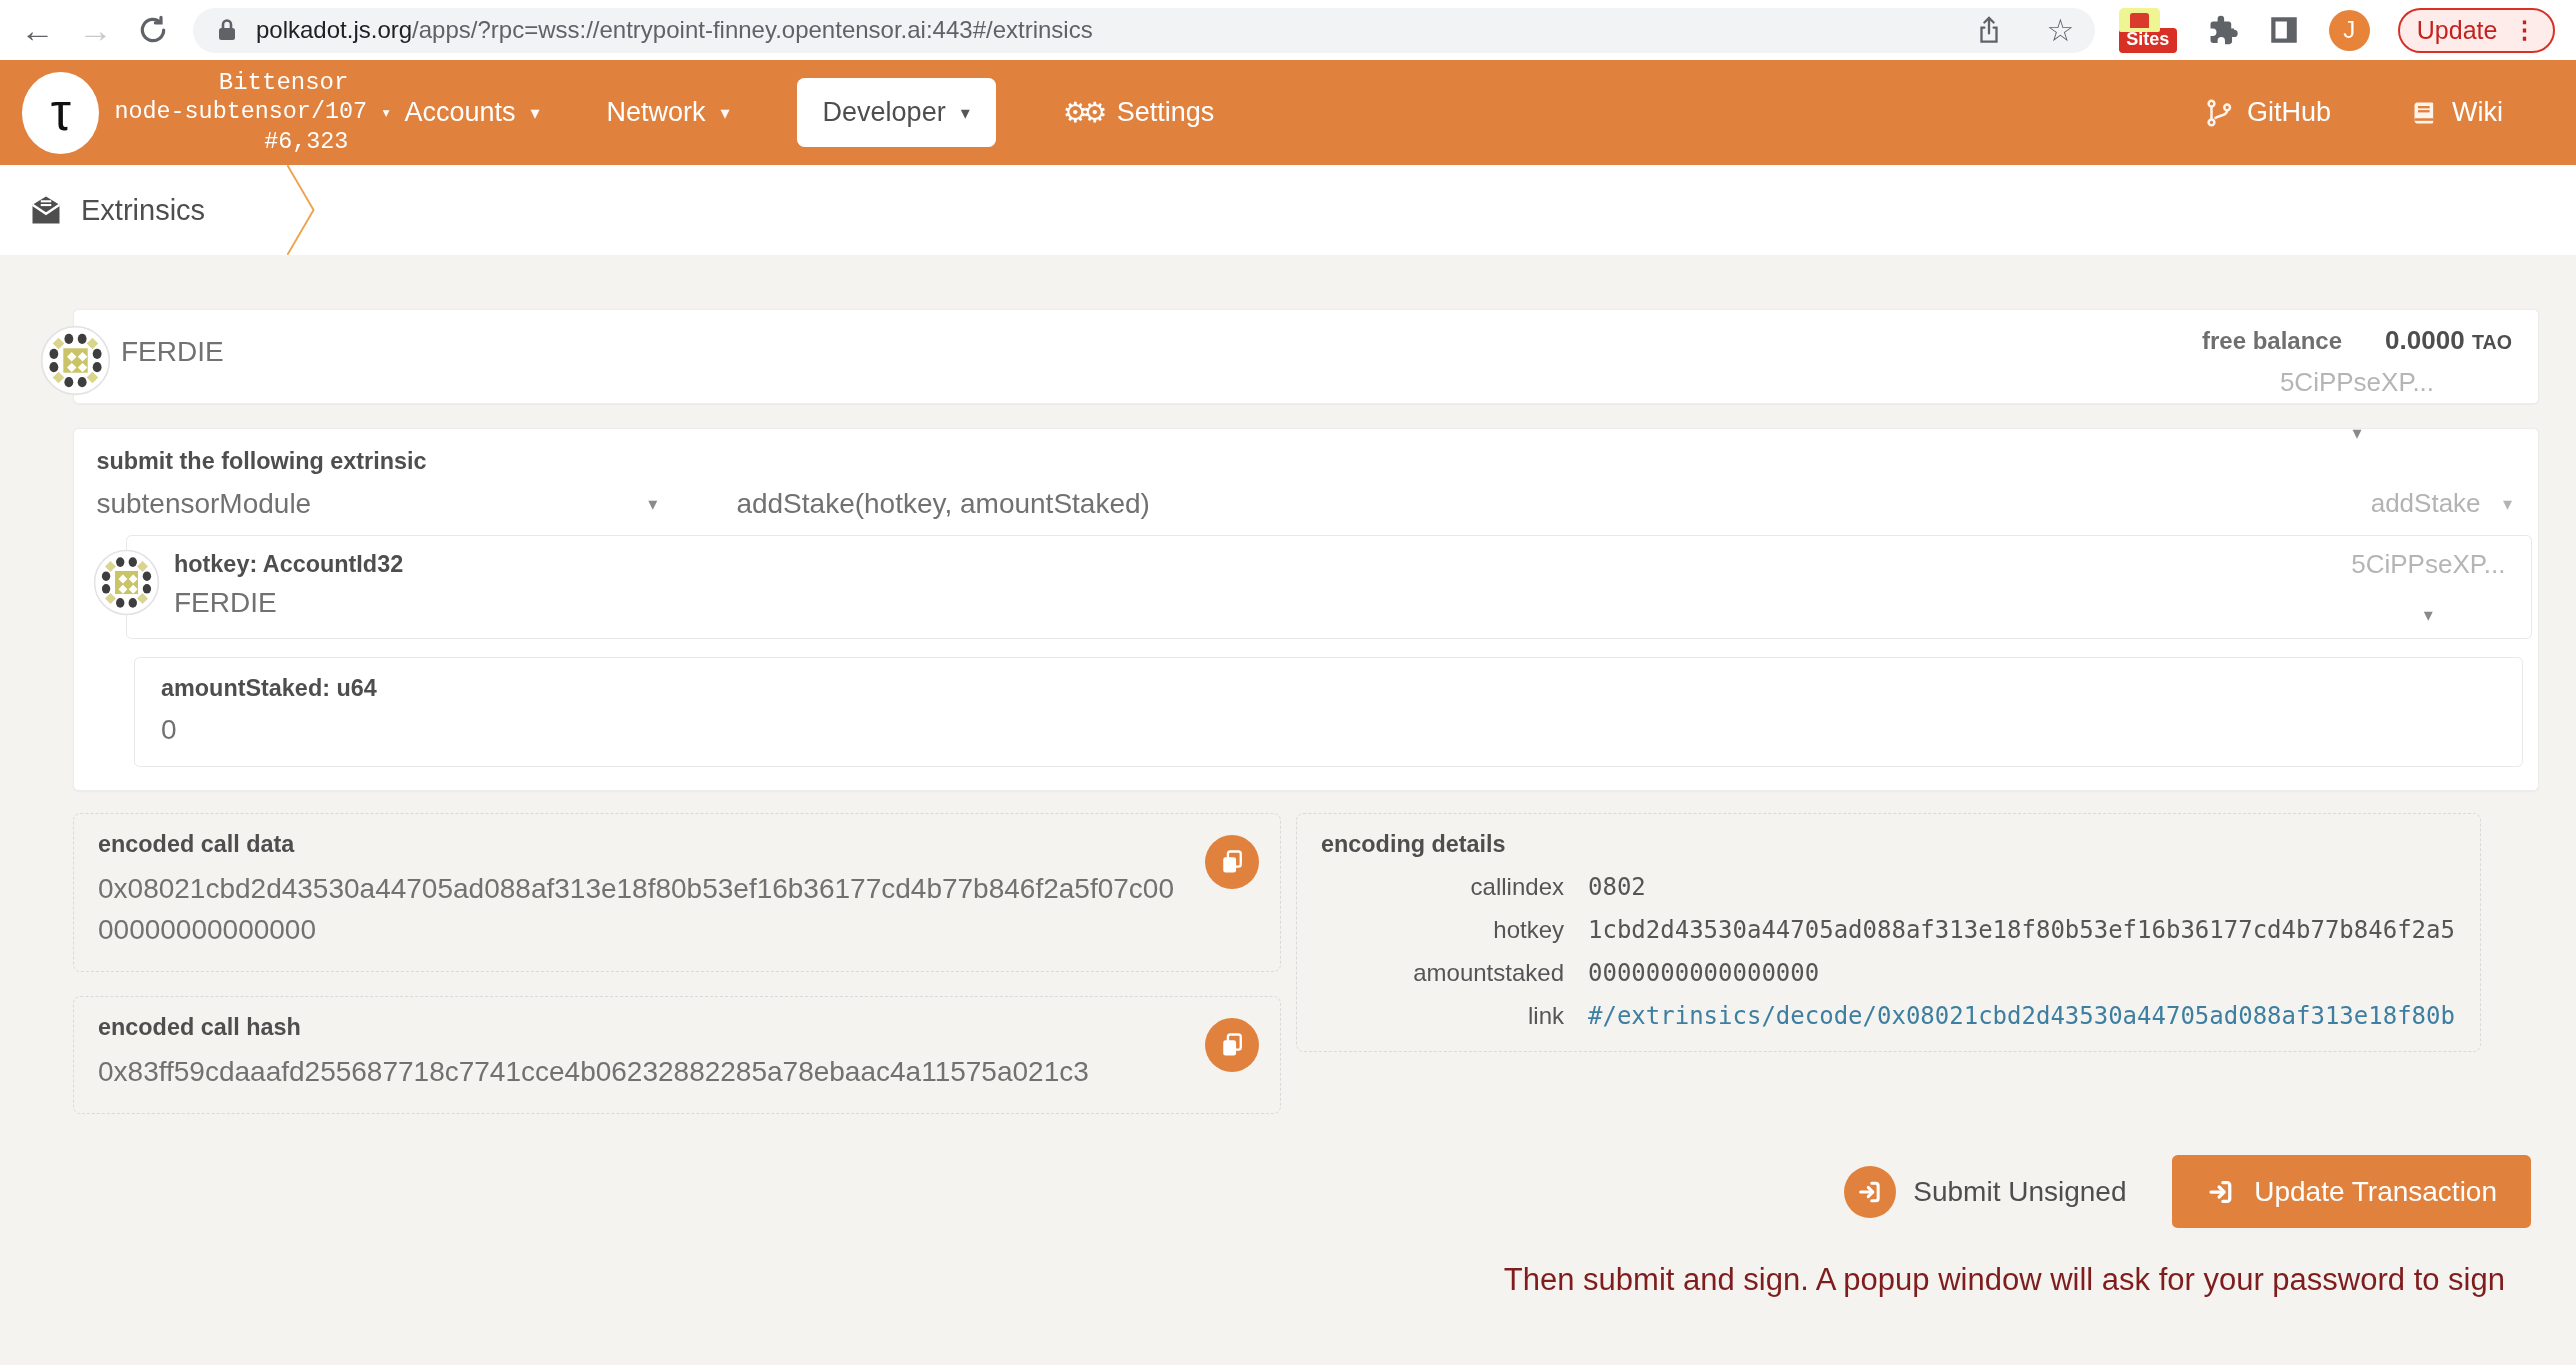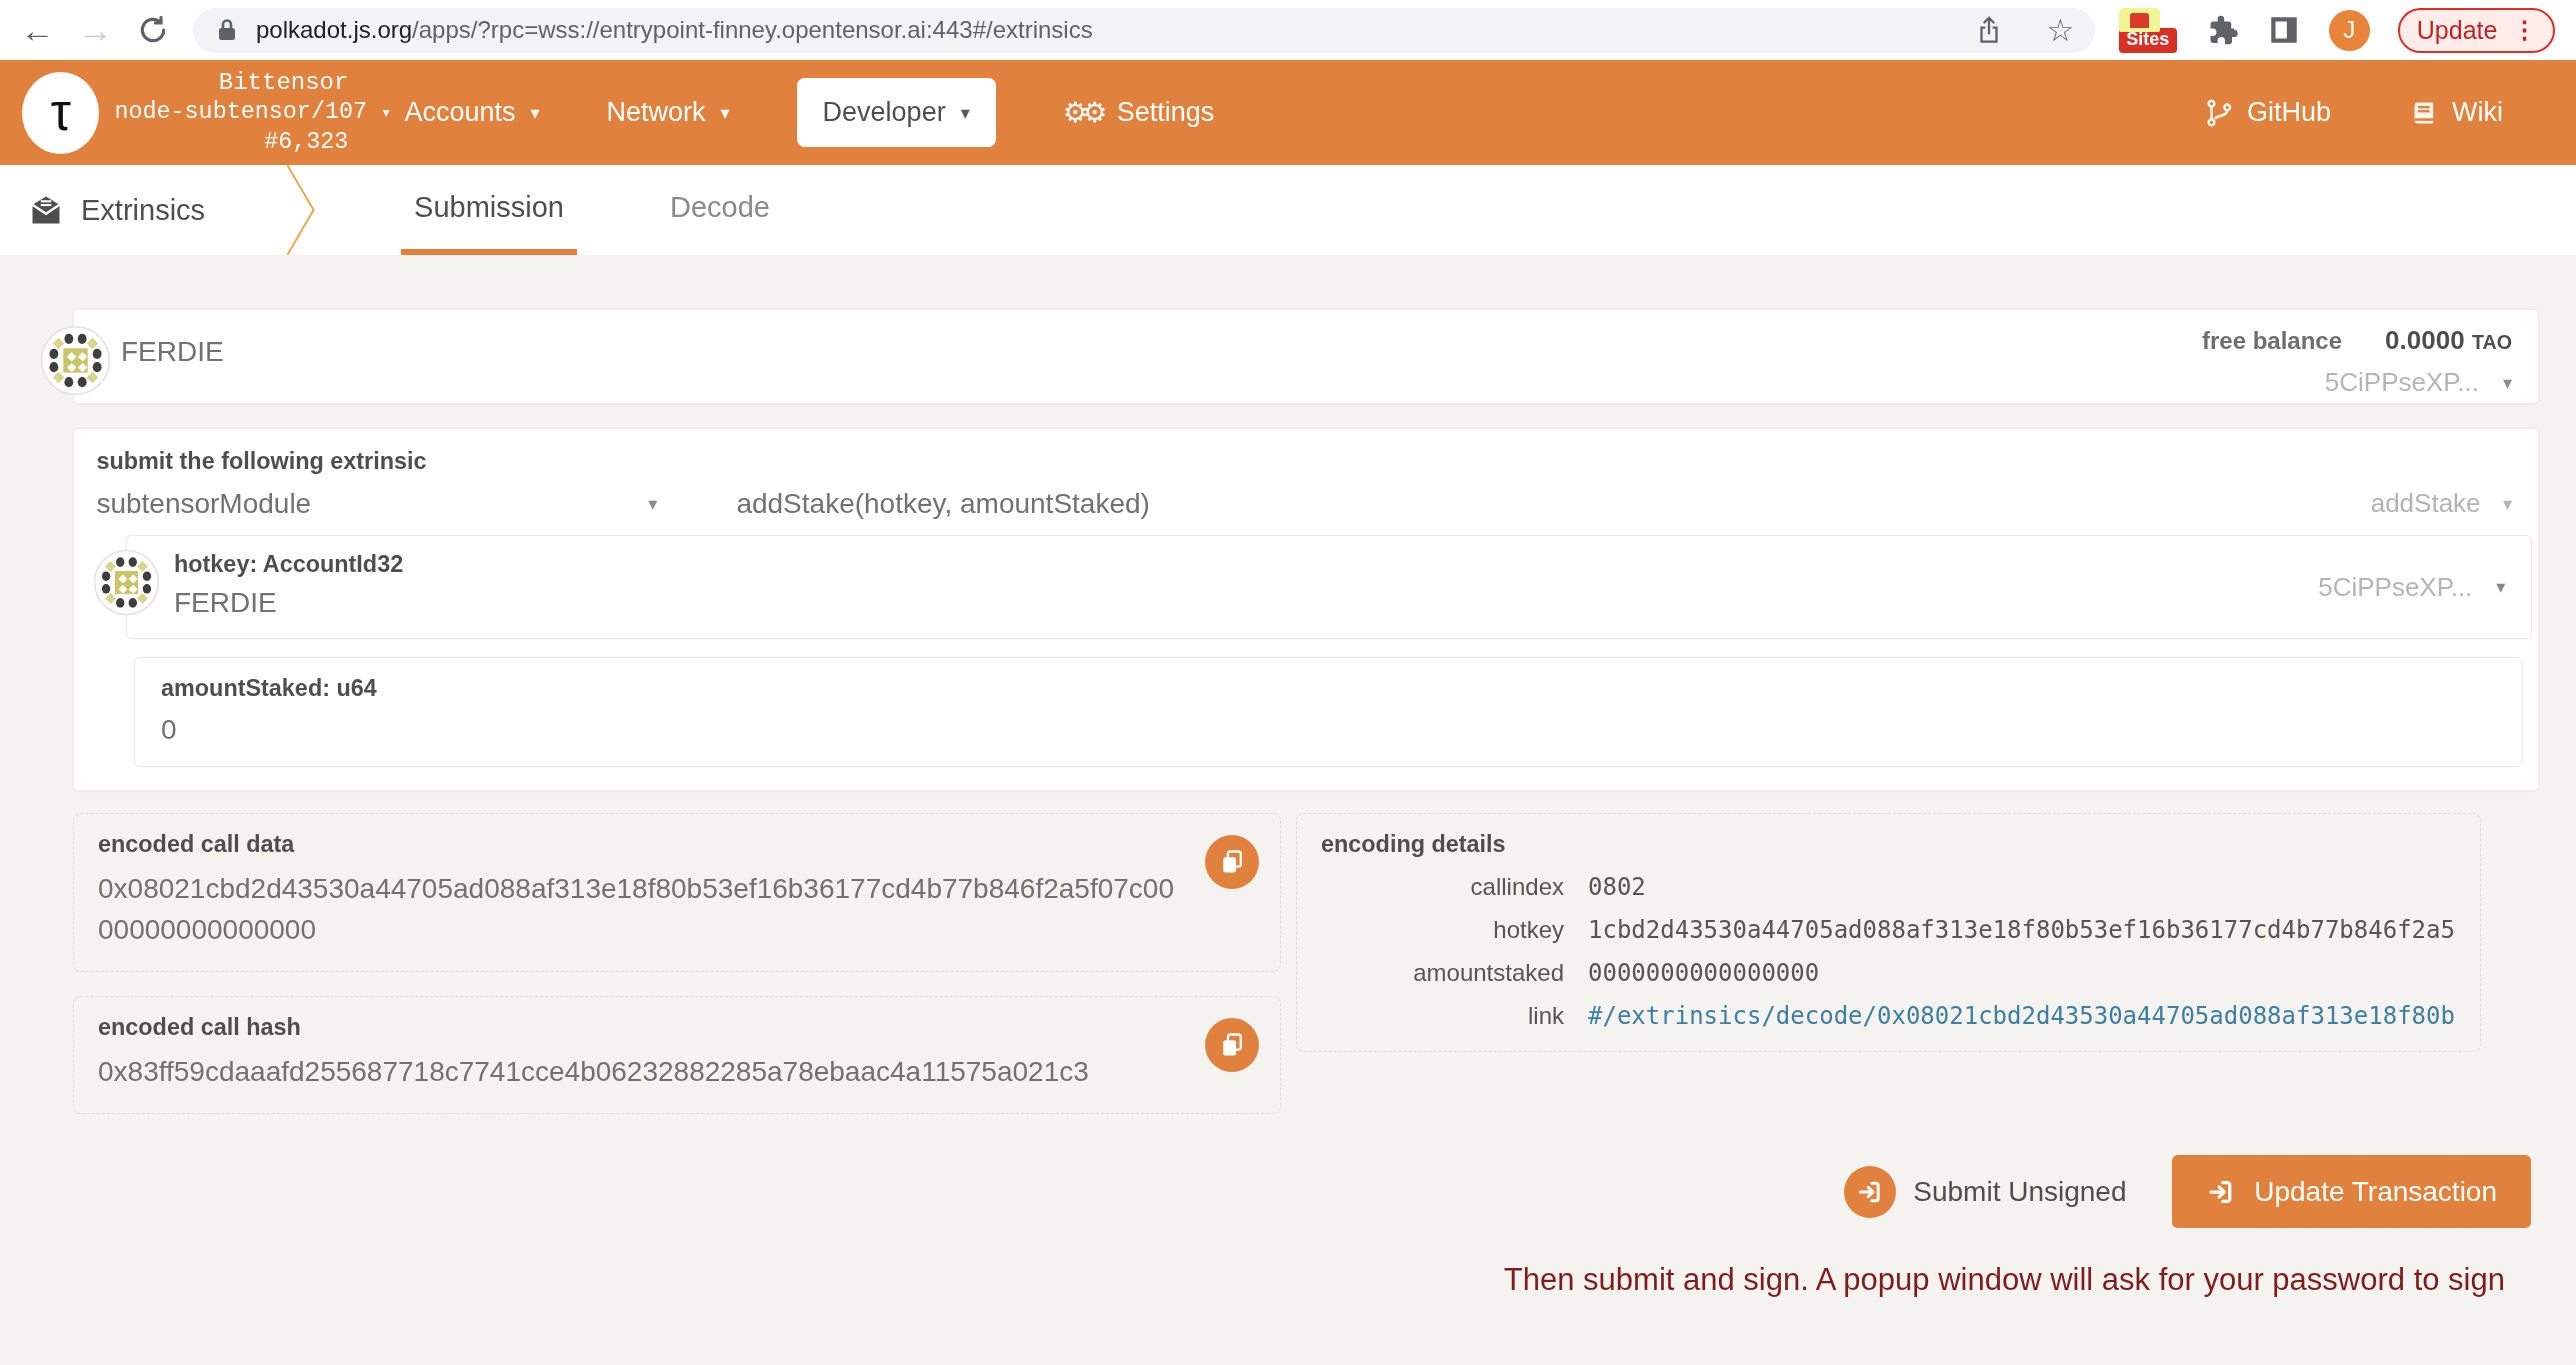--- a/index.html
+++ b/index.html
@@ -51,21 +51,21 @@
   .card { background:#fff; border:0.9px solid #ececec; border-radius:5.6px; box-shadow:0 0.9px 1.9px rgba(0,0,0,.04); }
   .account-card { position:relative; margin:0 37px 0 73px; padding:17px 26px 20.6px 47px; min-height:95px; }
   .identicon { position:absolute; left:-34px; top:15px; }
   .field-label { font-size:23.4px; font-weight:bold; color:#4e4e4e; }
   .field-value { font-size:28px; color:#717171; margin-top:9.4px; }
   .account-right { position:absolute; right:26px; top:15px; text-align:right; }
   .balance-line { font-size:24px; }
   .balance-label { font-weight:bold; color:#6f6f6f; margin-right:43px; }
   .balance-value { font-weight:bold; color:#4e4e4e; font-size:26px; }
   .balance-unit { font-size:19.6px; font-weight:bold; color:#4e4e4e; margin-left:7.5px; }
-  .addr-line { margin-top:11.2px; color:#b5b5b5; font-size:26px; display:flex; align-items:center; gap:24px; justify-content:flex-end; cursor:pointer; }
+  .addr-line { margin-top:11.2px; color:#b5b5b5; font-size:26px; display:flex; align-items:center; gap:24px; justify-content:flex-end; cursor:pointer;flex-direction:column; }
   .addr-caret { color:#8a8a8a; font-size:18px; }
 
   .extrinsic-card { margin:24px 37px 0 73px; padding:18.7px 0 22.4px 0; }
   .extrinsic-head { padding:0 26px 0 22.4px; }
   .select-row { display:flex; align-items:center; margin-top:13px; }
   .module-select { width:561px; display:flex; align-items:center; justify-content:space-between; font-size:28px; color:#717171; cursor:pointer; }
   .caret-gray { color:#8a8a8a; font-size:18px; }
   .method-sig { margin-left:79px; font-size:28px; color:#717171; }
   .method-select { margin-left:auto; display:flex; align-items:center; gap:22.4px; color:#b3b3b3; font-size:26px; cursor:pointer; }
 
@@ -213,24 +213,20 @@
           <rect x="8.5" y="5.5" width="7" height="1.4" fill="#ffffff"></rect>
           <rect x="8.5" y="8" width="7" height="1.4" fill="#ffffff"></rect>
         </svg>
     </span>
     <span>Extrinsics</span>
   </div>
   <div class="chevron-divider">
     <svg width="41" height="90" viewBox="0 0 44 96" fill="none" stroke="#eda24b" stroke-width="2">
         <path d="M8 0 36 48 8 96"></path>
       </svg>
-  </div>
-  <div class="tabs">
-    <div class="tab active">Submission</div>
-    <div class="tab">Decode</div>
   </div>
 </div>
 
 <div class="content">
 
   <div class="card account-card">
     <span class="identicon">
       <svg width="71" height="71" viewBox="0 0 64 64">
         <circle cx="32" cy="32" r="30.5" fill="#ffffff" stroke="#e3e3e3" stroke-width="1.5"></circle>
         <rect x="21" y="21" width="22" height="22" fill="#c9c468"></rect>

